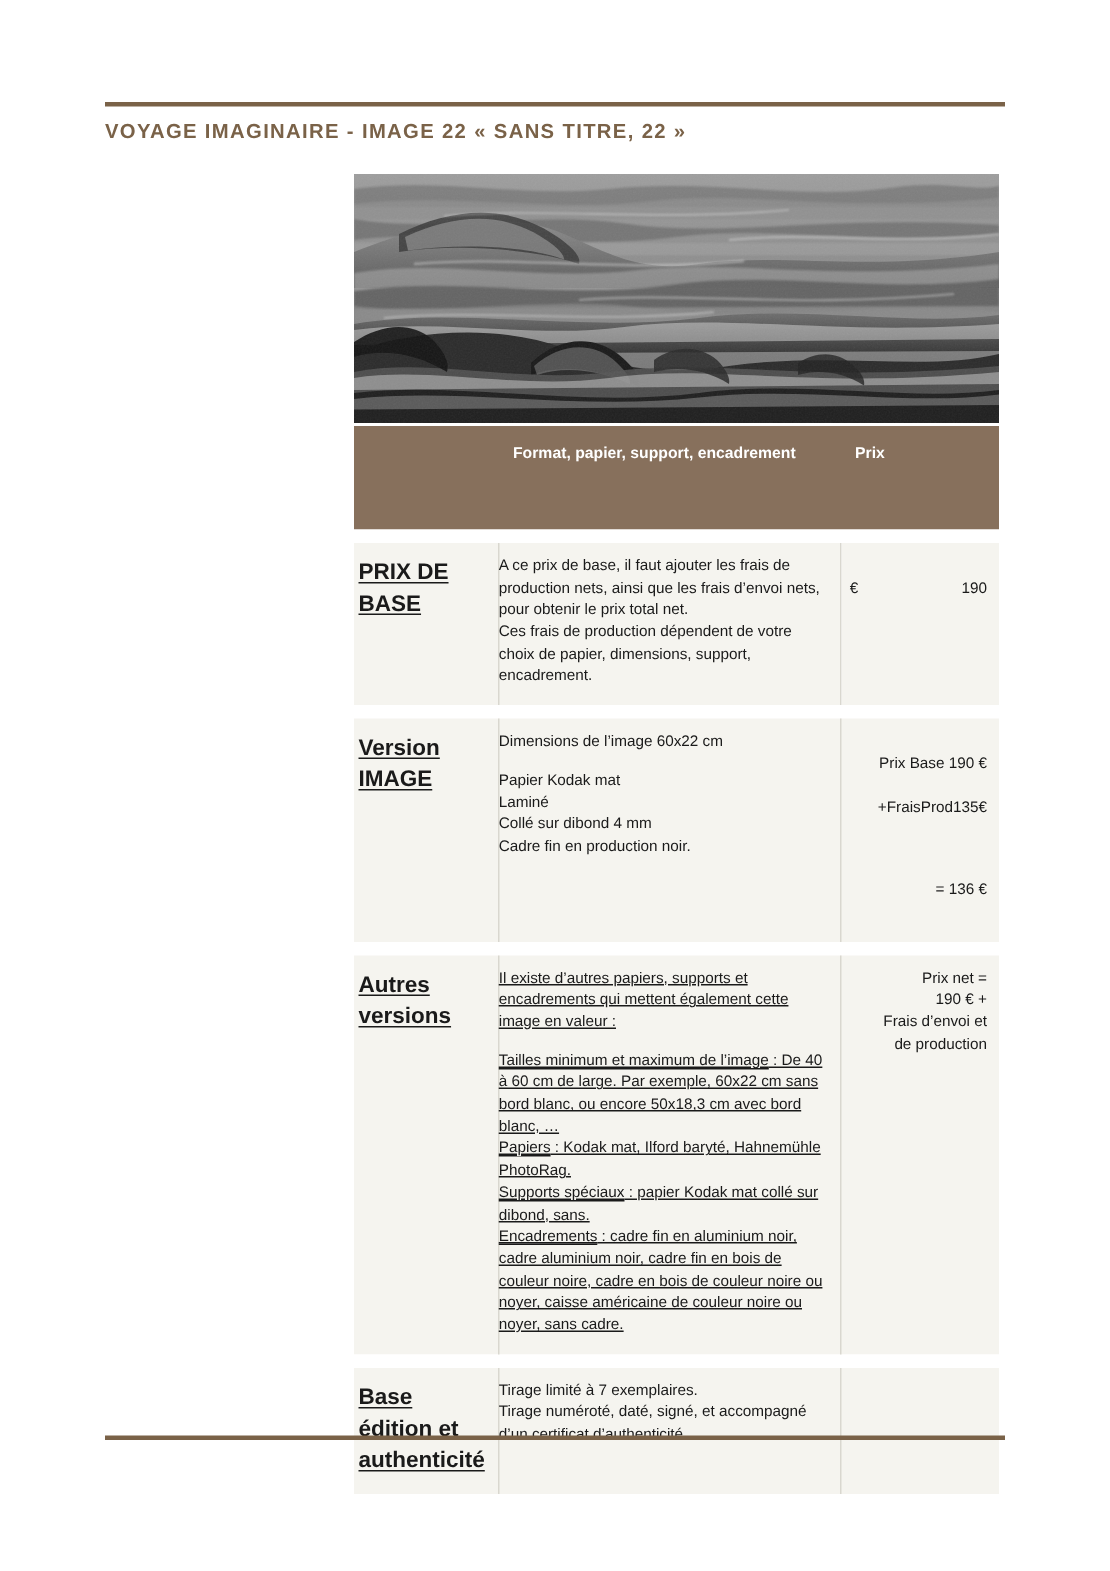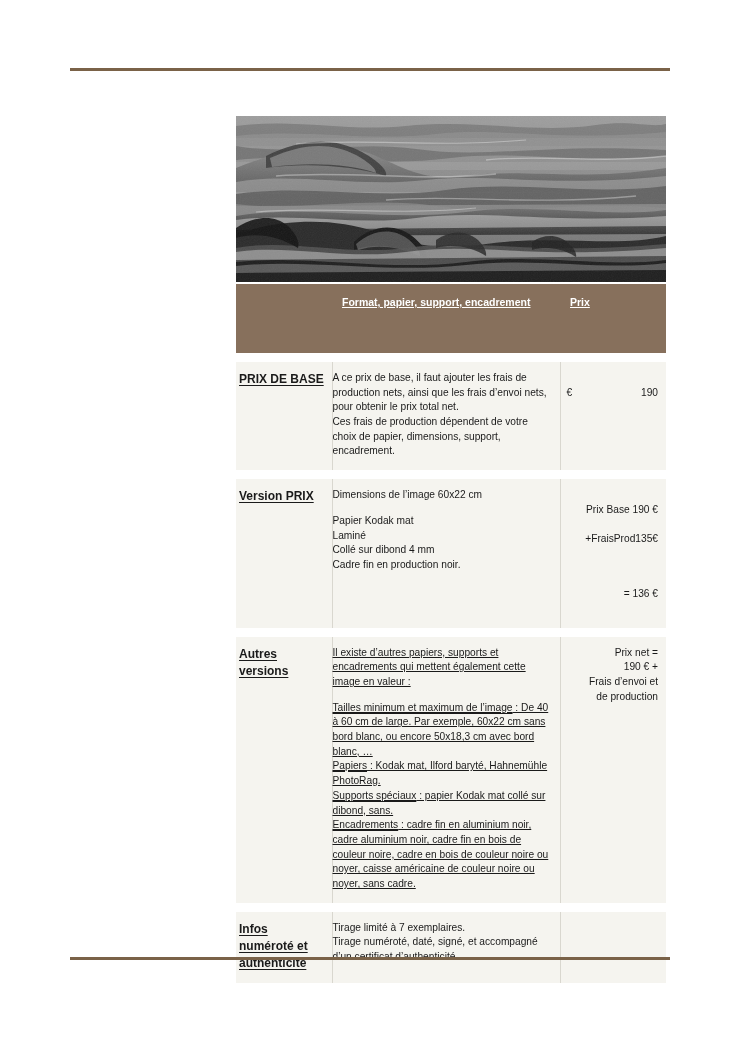--- a/index.html
+++ b/index.html
@@ -84,40 +84,40 @@
   .thead-row th {
     background: #87705c;
     color: #ffffff;
     font-size: 10.5px;
     font-weight: bold;
     text-align: left;
     height: 58px;
     padding: 11px 0 0 0;
     vertical-align: top;
   }
-  .thead-row th .inner { padding: 0 10px; line-height: 1.45; text-decoration: underline; }
+  .thead-row th .inner { padding: 0 10px; line-height: 1.45; }
   .thead-row th.col-label .inner { padding: 0; }
 
   
   .spacer td {
     height: 9px;
     background: #ffffff;
     padding: 0;
   }
 
   
   .body-row td {
     background: #f5f4ef;
     font-size: 10.2px;
     line-height: 1.44;
     padding: 9px 0 11px 0;
   }
   .body-row td.cell-label {
     font-weight: bold;
-    font-size: 12px;
+    font-size: 15px;
     line-height: 1.42;
     padding-left: 3px;
     padding-right: 6px;
     border-right: 1px solid #d9d7cf;
   }
   .body-row td.cell-label .u {
     text-decoration: underline;
     text-underline-offset: 2px;
   }
   .body-row td.cell-body {
@@ -152,20 +152,21 @@
   .para { margin: 0; text-decoration: underline; }
   .para + .para { margin-top: 0; }
 </style>
 </head>
 <body>
 
 <div class="page">
 
   <div class="rule rule-top"></div>
 
+  <div class="doc-title">VOYAGE IMAGINAIRE - IMAGE 22 « SANS TITRE, 22 »</div>
 
   <div class="photo-wrap">
     <svg width="430" height="166" viewBox="0 0 430 166" preserveAspectRatio="none">
       <defs>
         <linearGradient id="skyG" x1="0" y1="0" x2="0" y2="1">
           <stop offset="0%" stop-color="#9e9e9e"></stop>
           <stop offset="45%" stop-color="#8a8a8a"></stop>
           <stop offset="100%" stop-color="#6f6f6f"></stop>
         </linearGradient>
         <linearGradient id="midG" x1="0" y1="0" x2="0" y2="1">
@@ -277,21 +278,21 @@
             <span>190</span>
           </span>
         </td>
       </tr>
 
       <tr class="spacer">
           <td colspan="3"></td>
         </tr>
       <tr class="body-row">
         <td class="cell-label">
-          <span class="u">Version PRIX</span>
+          <span class="u">Version IMAGE</span>
         </td>
         <td class="cell-body">
           <div>Dimensions de l’image 60x22 cm</div>
           <span class="blank-line"></span>
           <div>Papier Kodak mat</div>
           <div>Laminé</div>
           <div>Collé sur dibond 4 mm</div>
           <div>Cadre fin en production noir.</div>
         </td>
         <td class="cell-price">
@@ -321,21 +322,21 @@
 190 € +
 Frais d’envoi et
 de production</td>
       </tr>
 
       <tr class="spacer">
           <td colspan="3"></td>
         </tr>
       <tr class="body-row">
         <td class="cell-label">
-          <span class="u">Infos numéroté et authenticité</span>
+          <span class="u">Base édition et authenticité</span>
         </td>
         <td class="cell-body">
           <span style="white-space:pre-line">Tirage limité à 7 exemplaires.
 Tirage numéroté, daté, signé, et accompagné d’un certificat d’authenticité.</span>
         </td>
         <td class="cell-price"></td>
       </tr>
     </tbody>
   </table>
 

